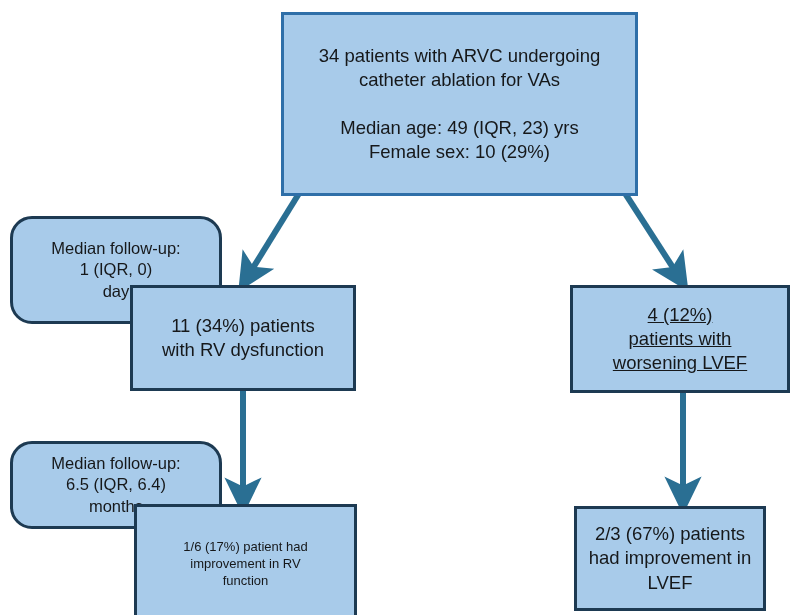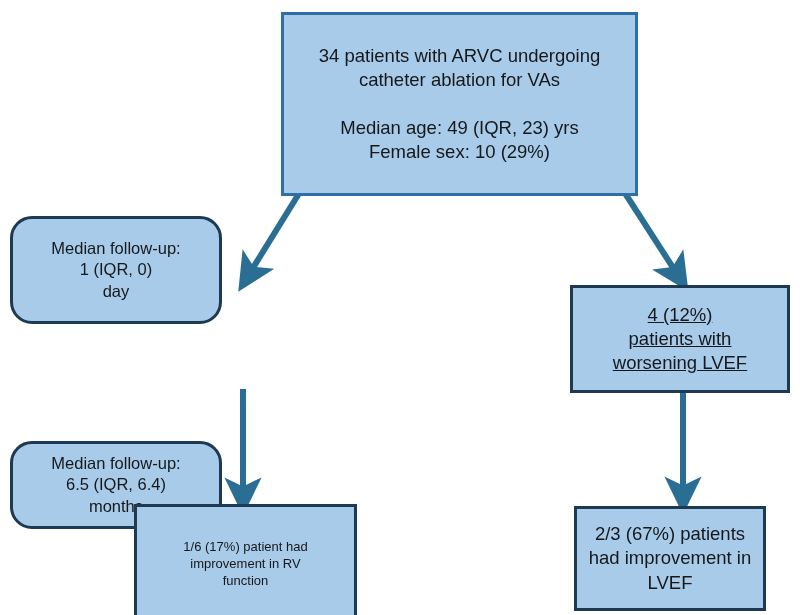--- a/index.html
+++ b/index.html
@@ -80,20 +80,22 @@
   <div id="n-top" class="node node-top">34 patients with ARVC undergoing
 catheter ablation for VAs
 
 Median age: 49 (IQR, 23) yrs
 Female sex: 10 (29%)</div>
 
   <div id="n-fu1" class="node node-round">Median follow-up:
 1 (IQR, 0)
 day</div>
 
+  <div id="n-rv" class="node node-rect">11 (34%) patients
+with RV dysfunction</div>
 
   <div id="n-lvef" class="node node-rect">4 (12%)
 patients with
 worsening LVEF</div>
 
   <div id="n-fu2" class="node node-round">Median follow-up:
 6.5 (IQR, 6.4)
 months</div>
 
   <div id="n-rvimp" class="node node-rect">1/6 (17%) patient had

